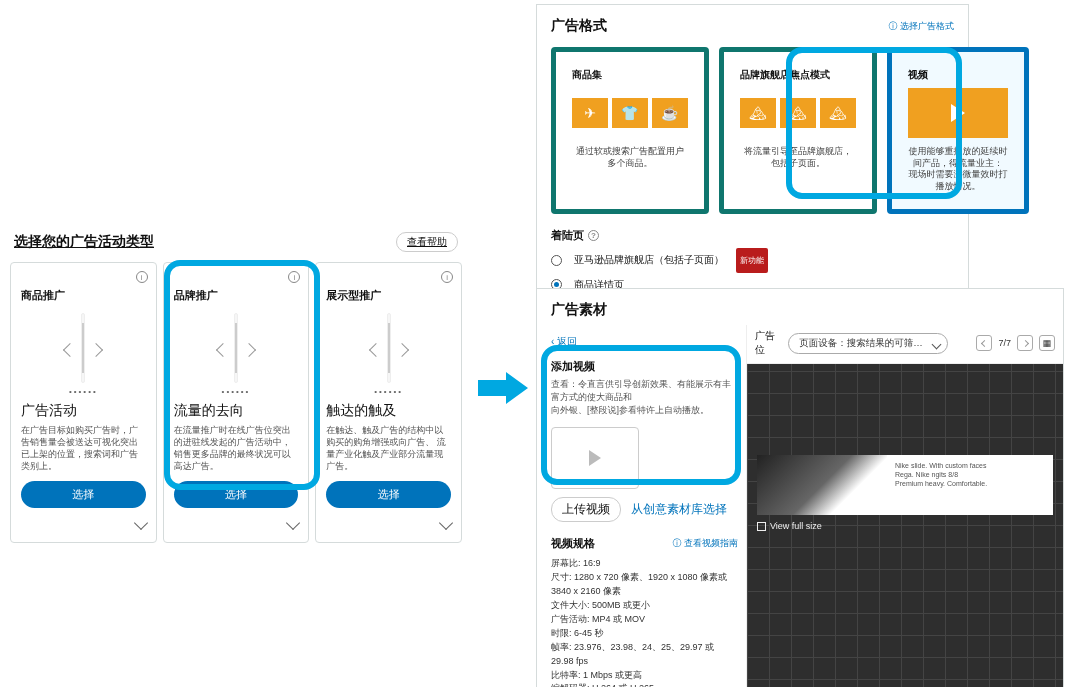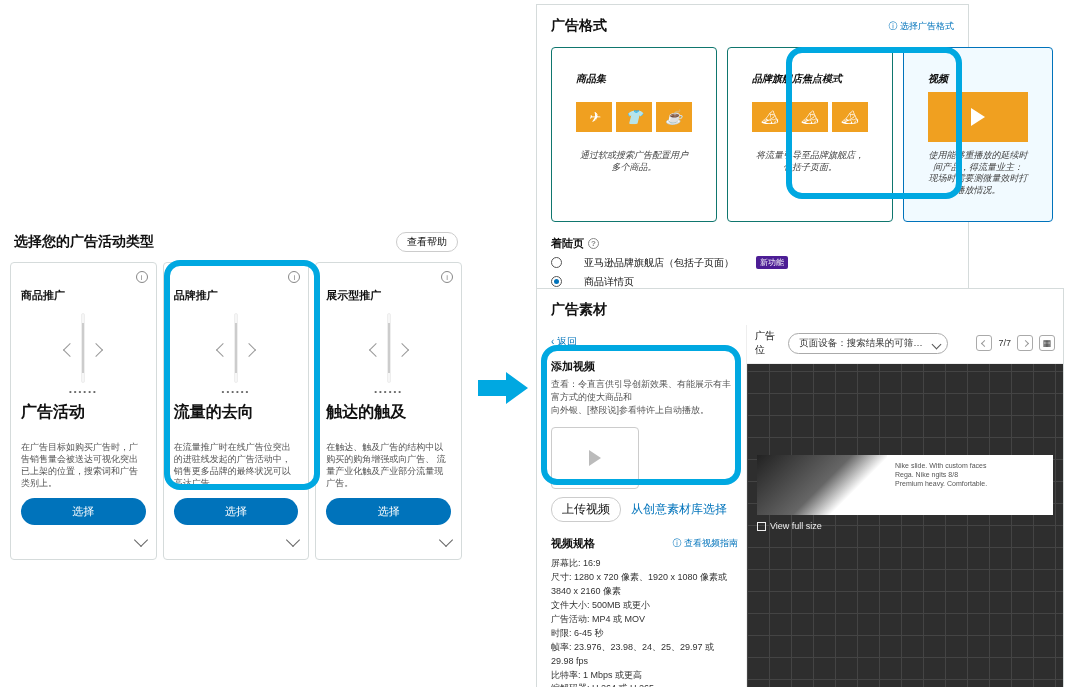--- a/index.html
+++ b/index.html
@@ -5,64 +5,64 @@
   * { box-sizing: border-box; margin: 0; padding: 0; }
   body { font-family: "Arial","Helvetica",sans-serif; font-size: 11px; color: #111; background: #fff; width: 1072px; height: 687px; position: relative; }
   .panel { position: absolute; border: 1px solid #d5dbdb; background: #fff; }
   .panel-pad { padding: 12px 14px; }
   .title { font-size: 14px; font-weight: bold; }
   .tiny { font-size: 9px; color: #555; }
   .link { color: #0073bb; cursor: pointer; }
 
   
   #left-panel { left: 6px; top: 226px; width: 460px; border: none; }
-  #left-header { display: flex; justify-content: space-between; align-items: center; padding: 6px 8px 10px; }
+  #left-header { display: flex; justify-content: space-between; align-items: center; padding: 6px 8px 10px; text-decoration: underline; }
   #left-header .pill { border: 1px solid #ccc; border-radius: 12px; padding: 2px 10px; font-size: 10px; cursor: pointer; }
   .cards { display: flex; gap: 6px; padding: 0 4px; }
   .card { flex: 1; border: 1px solid #d5dbdb; border-radius: 4px; padding: 10px 10px 14px; position: relative; }
   .card .info-dot { position: absolute; top: 8px; right: 8px; width: 12px; height: 12px; border: 1px solid #888; border-radius: 50%; font-size: 8px; display:flex;align-items:center;justify-content:center;color:#888; }
   .card h4 { font-size: 11px; font-weight: bold; margin-bottom: 6px; margin-top: 15px; }
   .thumb { height: 70px; background: #f6f6f6; border: 1px solid #eee; margin: 4px 0 8px; border-radius: 2px; display:flex; align-items:center; justify-content:center; }
   .thumb .laptop { width: 90%; height: 50px; border: 1px solid #ccc; background: #fff; position: relative; }
   .thumb .bar { position:absolute; top:0; left:0; right:0; height:6px; background:#f0a020; }
   .nav-arrow { width:10px;height:10px;border-top:1px solid #999;border-left:1px solid #999;display:inline-block; }
   .nav-left { transform: rotate(-45deg); }
   .nav-right { transform: rotate(135deg); }
   .thumb-row { display:flex; align-items:center; gap:6px; justify-content:center; }
   .dots { text-align:center; font-size:8px; color:#666; letter-spacing:2px; margin-top:-4px; }
-  .card .sub { font-size:16px; font-weight:bold; margin: 6px 0 18px; }
+  .card .sub { font-size:14px; font-weight:normal; margin: 6px 0 4px; }
   .card .desc { font-size:9px; color:#555; line-height:1.35; min-height: 34px; }
   .btn { display:block; width:100%; background:#0073bb; color:#fff; border:none; border-radius:16px; padding:6px 0; font-size:11px; cursor:pointer; margin-top:8px; }
   .expand { margin-top:10px; display:flex; justify-content:flex-end; }
   .chev-down { width:10px;height:10px;border-right:1px solid #666;border-bottom:1px solid #666;transform:rotate(45deg);display:inline-block; }
 
   
   .ring { position:absolute; border:6px solid #00A8E1; border-radius:16px; pointer-events:none; }
 
   
   #big-arrow { position:absolute; left:478px; top:370px; }
   #big-arrow svg { display:block; }
 
   
   #right-top { left:536px; top:4px; width:433px; }
   .rt-head { display:flex; justify-content:space-between; align-items:center; }
   .fmt-cards { display:flex; gap:10px; margin-top:12px; }
-  .fmt { flex:1; border:1px solid #0f766e; border-radius:4px; padding:24px; text-align:center;font-style:italic;}
+  .fmt { flex:1; border:5px solid #0f766e; border-radius:4px; padding:16px; text-align:center;}
   .fmt h5 { font-size:10px; font-weight:bold; text-align:left; margin-bottom:8px; }
   .fmt .icons { height:46px; display:flex; gap:4px; justify-content:center; align-items:center; }
   .sq { width:36px; height:30px; background:#f0a020; display:flex;align-items:center;justify-content:center;color:#fff;font-size:14px; }
   .vid { width:100px; height:50px; background:#f0a020; display:flex;align-items:center;justify-content:center; }
   .play { width:0;height:0;border-left:14px solid #fff;border-top:9px solid transparent;border-bottom:9px solid transparent; }
   .fmt .fdesc { font-size:9px; color:#444; margin-top:10px; line-height:1.3; }
 
   .landing { margin-top:14px; }
-  .radio-row { display:flex; align-items:center; gap:22px; font-size:10px; margin:5px 0; }
+  .radio-row { display:flex; align-items:center; gap:12px; font-size:10px; margin:5px 0; }
   .radio { width:11px;height:11px;border:1px solid #555;border-radius:50%; position:relative; }
   .radio.checked::after { content:''; position:absolute; inset:2px; background:#0073bb; border-radius:50%; }
-  .badge { background:#4c1d95; color:#fff; font-size:8px; padding:1px 4px; border-radius:2px; }
+  .badge { background:#b91c1c; color:#fff; font-size:8px; padding:7px 4px; border-radius:2px; }
 
   
   #right-bot { left:536px; top:288px; width:528px; }
   .rb-body { display:flex; }
   .rb-left { width:210px; padding:10px 8px 10px 14px; border-right:1px solid #eee; }
   .rb-right { flex:1; background:#2e2e2e; position:relative; }
   .upload-box { width:88px; height:62px; border:1px solid #ccc; border-radius:4px; display:flex;align-items:center;justify-content:center; margin:10px 0 8px; }
   .play-grey { width:0;height:0;border-left:12px solid #bbb;border-top:8px solid transparent;border-bottom:8px solid transparent; }
   .act-row { display:flex; gap:10px; align-items:center; font-size:12px; }
   .pill2 { border:1px solid #ccc; border-radius:12px; padding:3px 10px; cursor:pointer; }

